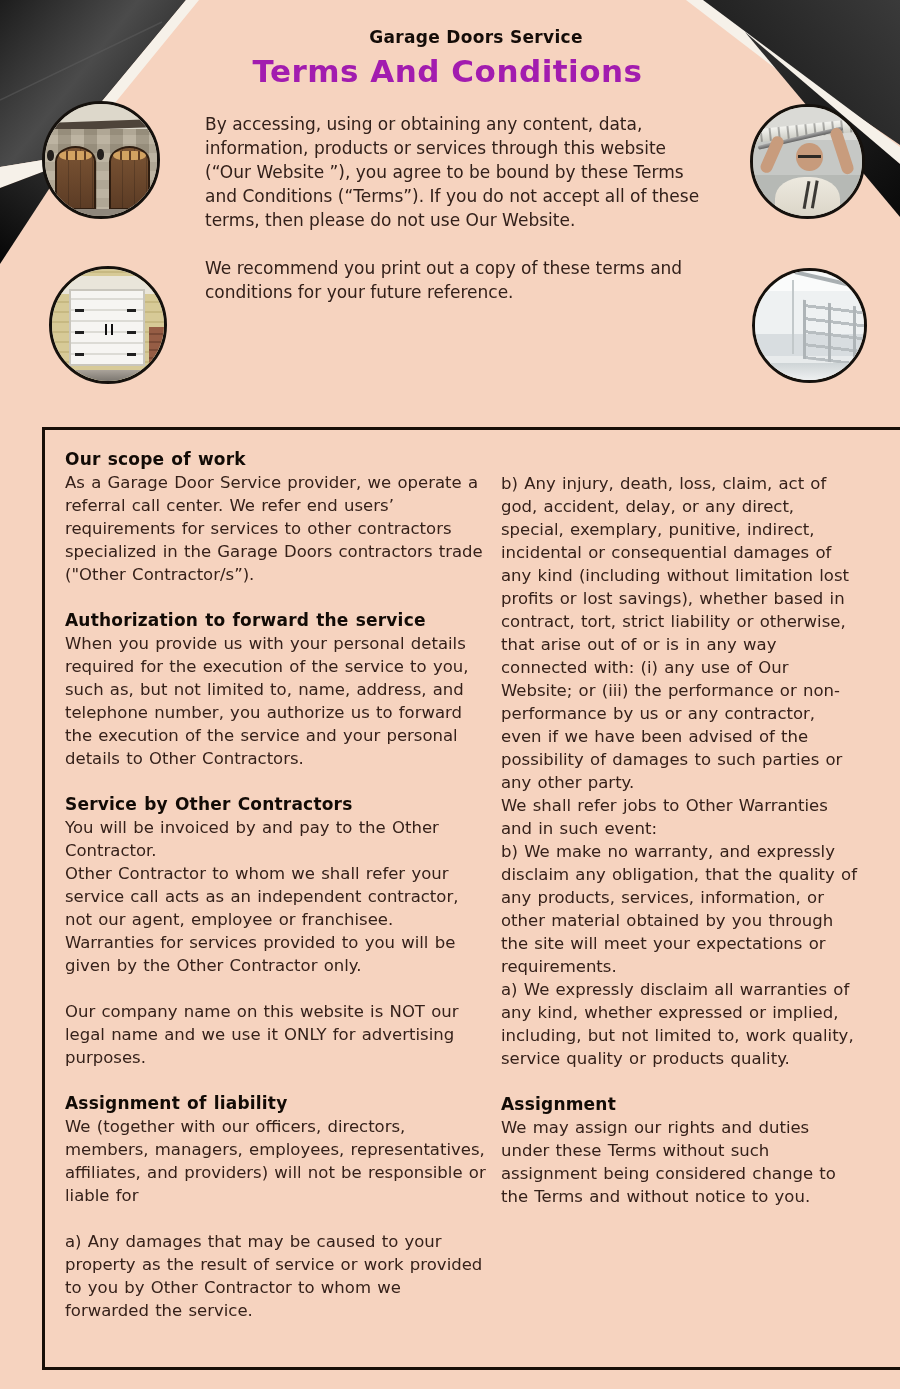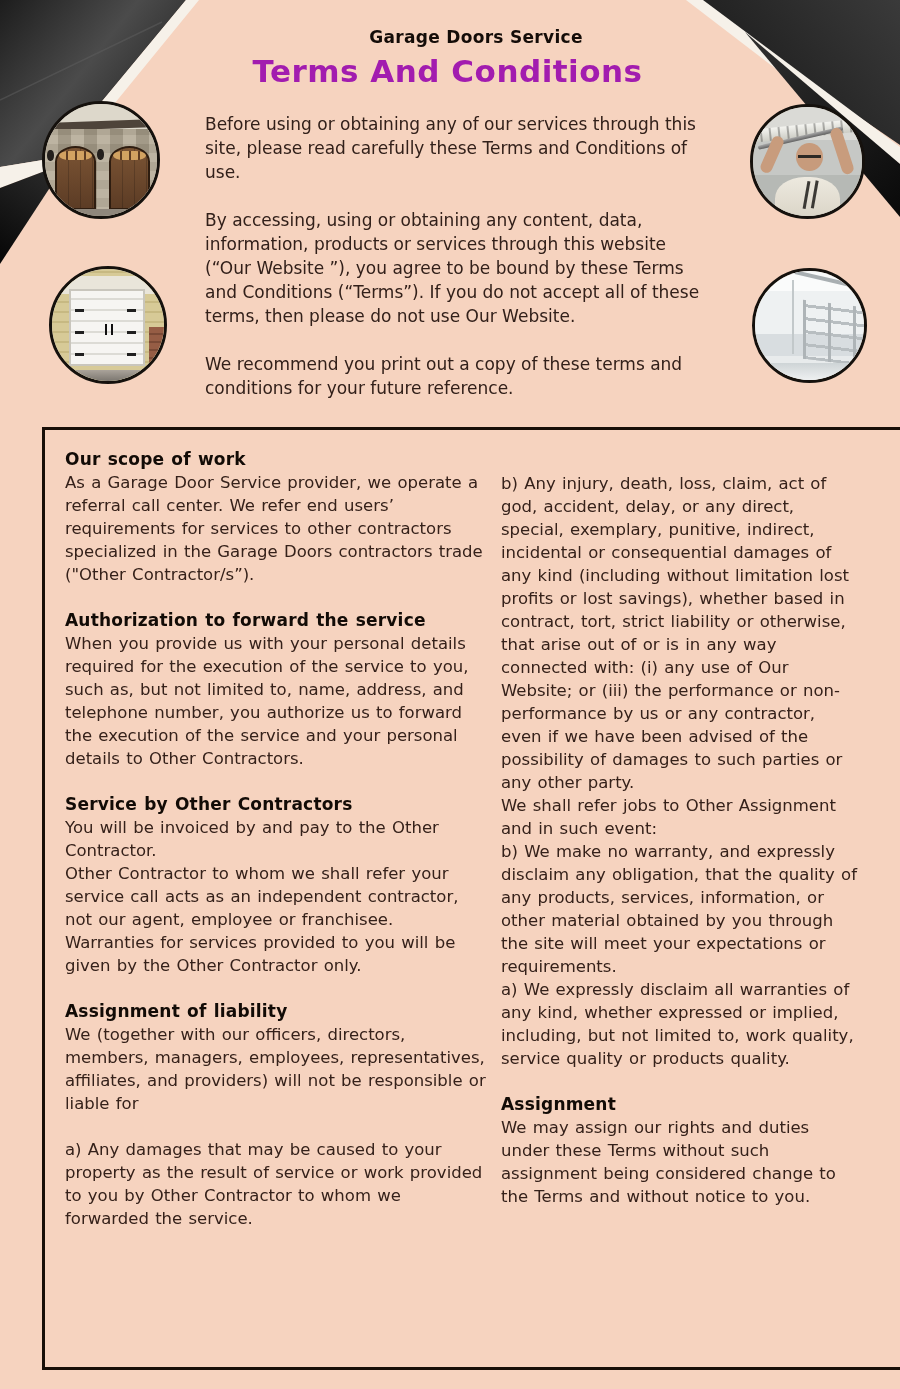--- a/index.html
+++ b/index.html
@@ -165,40 +165,40 @@
 
 <div class="photo" id="ph4">
   <div class="p4-bg"></div>
   <div class="p4-corner"></div>
   <div class="p4-track"></div>
   <div class="p4-shelf"></div>
   <div class="p4-floor"></div>
 </div>
 
 <div class="intro" id="intro-block">
-    <p>Before using or obtaining any of our services through this site, please read carefully these Terms and Conditions of use.</p>
     <p>By accessing, using or obtaining any content, data, information, products or services through this website (“Our Website ”), you agree to be bound by these Terms and Conditions (“Terms”). If you do not accept all of these terms, then please do not use Our Website.</p>
     <p>We recommend you print out a copy of these terms and conditions for your future reference.</p>
   </div>
 
 <div class="box">
   <div class="col col-left" id="terms-col-left">
       <h3 class="t-h">Our scope of work</h3>
       <p class="t-p">As a Garage Door Service provider, we operate a referral call center. We refer end users’ requirements for services to other contractors specialized in the Garage Doors contractors trade ("Other Contractor/s”).</p>
       <h3 class="t-h gap">Authorization to forward the service</h3>
       <p class="t-p">When you provide us with your personal details required for the execution of the service to you, such as, but not limited to, name, address, and telephone number, you authorize us to forward the execution of the service and your personal details to Other Contractors.</p>
       <h3 class="t-h gap">Service by Other Contractors</h3>
       <p class="t-p">You will be invoiced by and pay to the Other Contractor.</p>
       <p class="t-p">Other Contractor to whom we shall refer your service call acts as an independent contractor, not our agent, employee or franchisee.</p>
       <p class="t-p">Warranties for services provided to you will be given by the Other Contractor only.</p>
+      <p class="t-p gap">Our company name on this website is NOT our legal name and we use it ONLY for advertising purposes.</p>
       <h3 class="t-h gap">Assignment of liability</h3>
       <p class="t-p">We (together with our officers, directors, members, managers, employees, representatives, affiliates, and providers) will not be responsible or liable for</p>
       <p class="t-p gap">a) Any damages that may be caused to your property as the result of service or work provided to you by Other Contractor to whom we forwarded the service.</p>
     </div>
   <div class="col col-right" id="terms-col-right">
       <p class="t-p">b) Any injury, death, loss, claim, act of god, accident, delay, or any direct, special, exemplary, punitive, indirect, incidental or consequential damages of any kind (including without limitation lost profits or lost savings), whether based in contract, tort, strict liability or otherwise, that arise out of or is in any way connected with: (i) any use of Our Website; or (iii) the performance or non-performance by us or any contractor, even if we have been advised of the possibility of damages to such parties or any other party.</p>
-      <p class="t-p">We shall refer jobs to Other Assignment and in such event:</p>
+      <p class="t-p">We shall refer jobs to Other Warranties and in such event:</p>
       <p class="t-p">b) We make no warranty, and expressly disclaim any obligation, that the quality of any products, services, information, or other material obtained by you through the site will meet your expectations or requirements.</p>
       <p class="t-p">a) We expressly disclaim all warranties of any kind, whether expressed or implied, including, but not limited to, work quality, service quality or products quality.</p>
       <h3 class="t-h gap">Assignment</h3>
       <p class="t-p">We may assign our rights and duties under these Terms without such assignment being considered change to the Terms and without notice to you.</p>
     </div>
 </div>
 
 </body></html>

